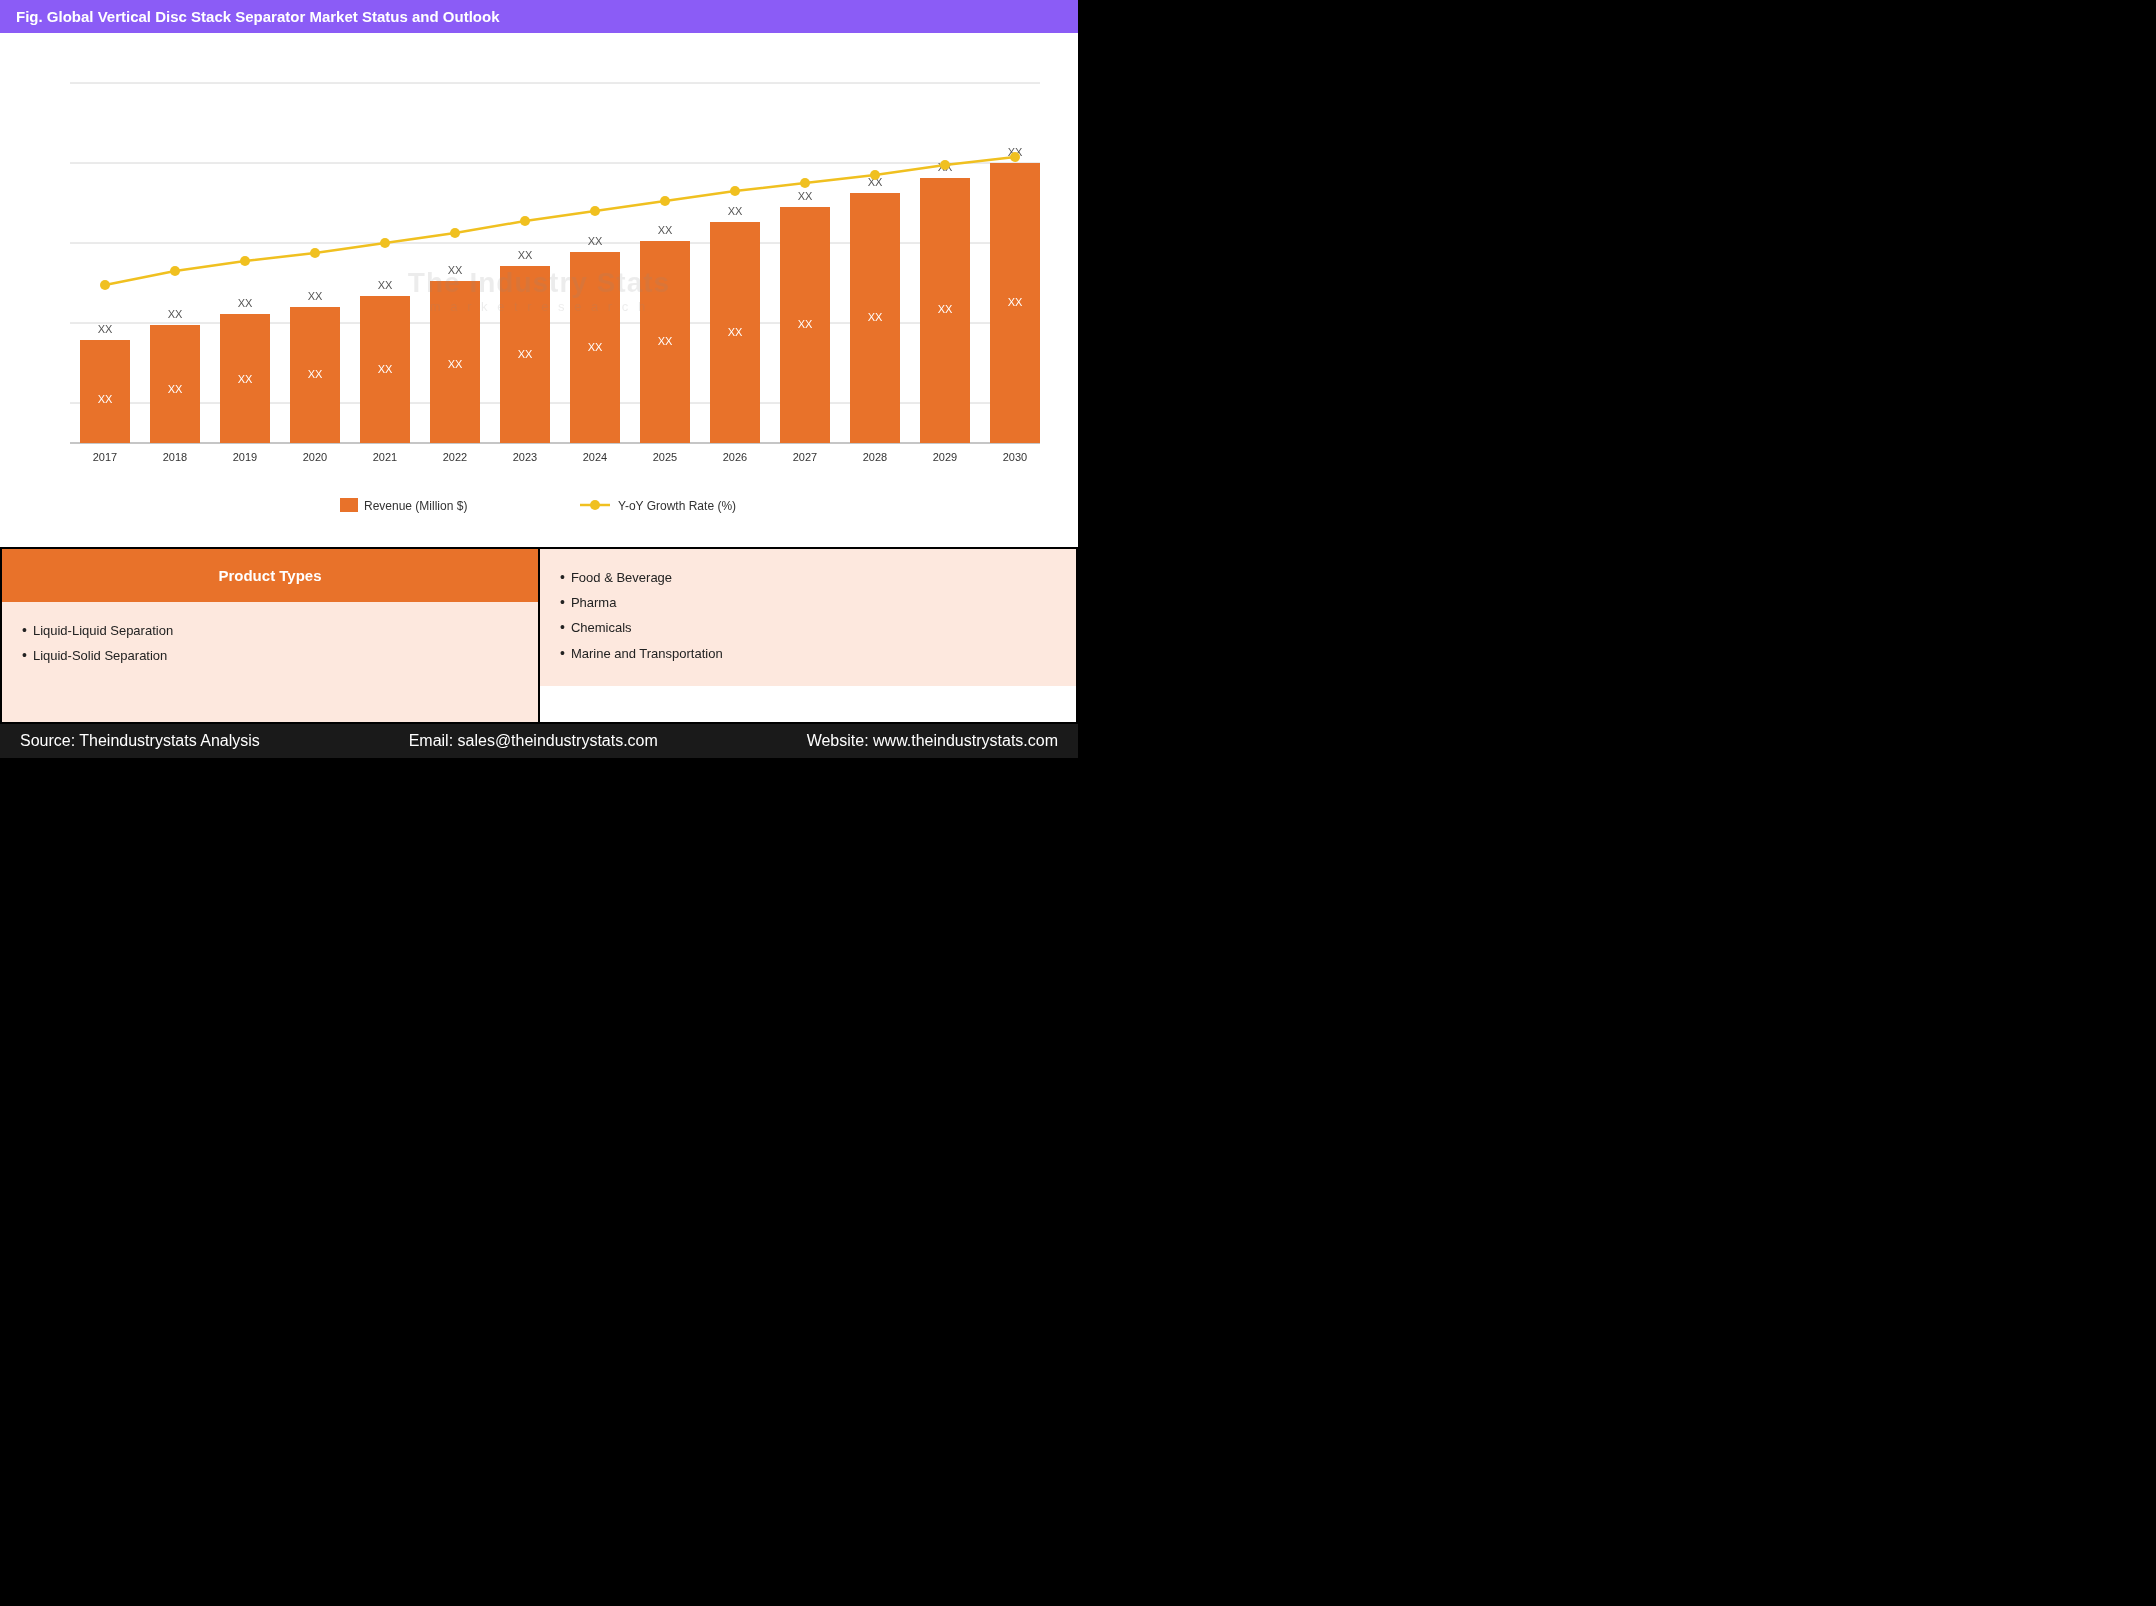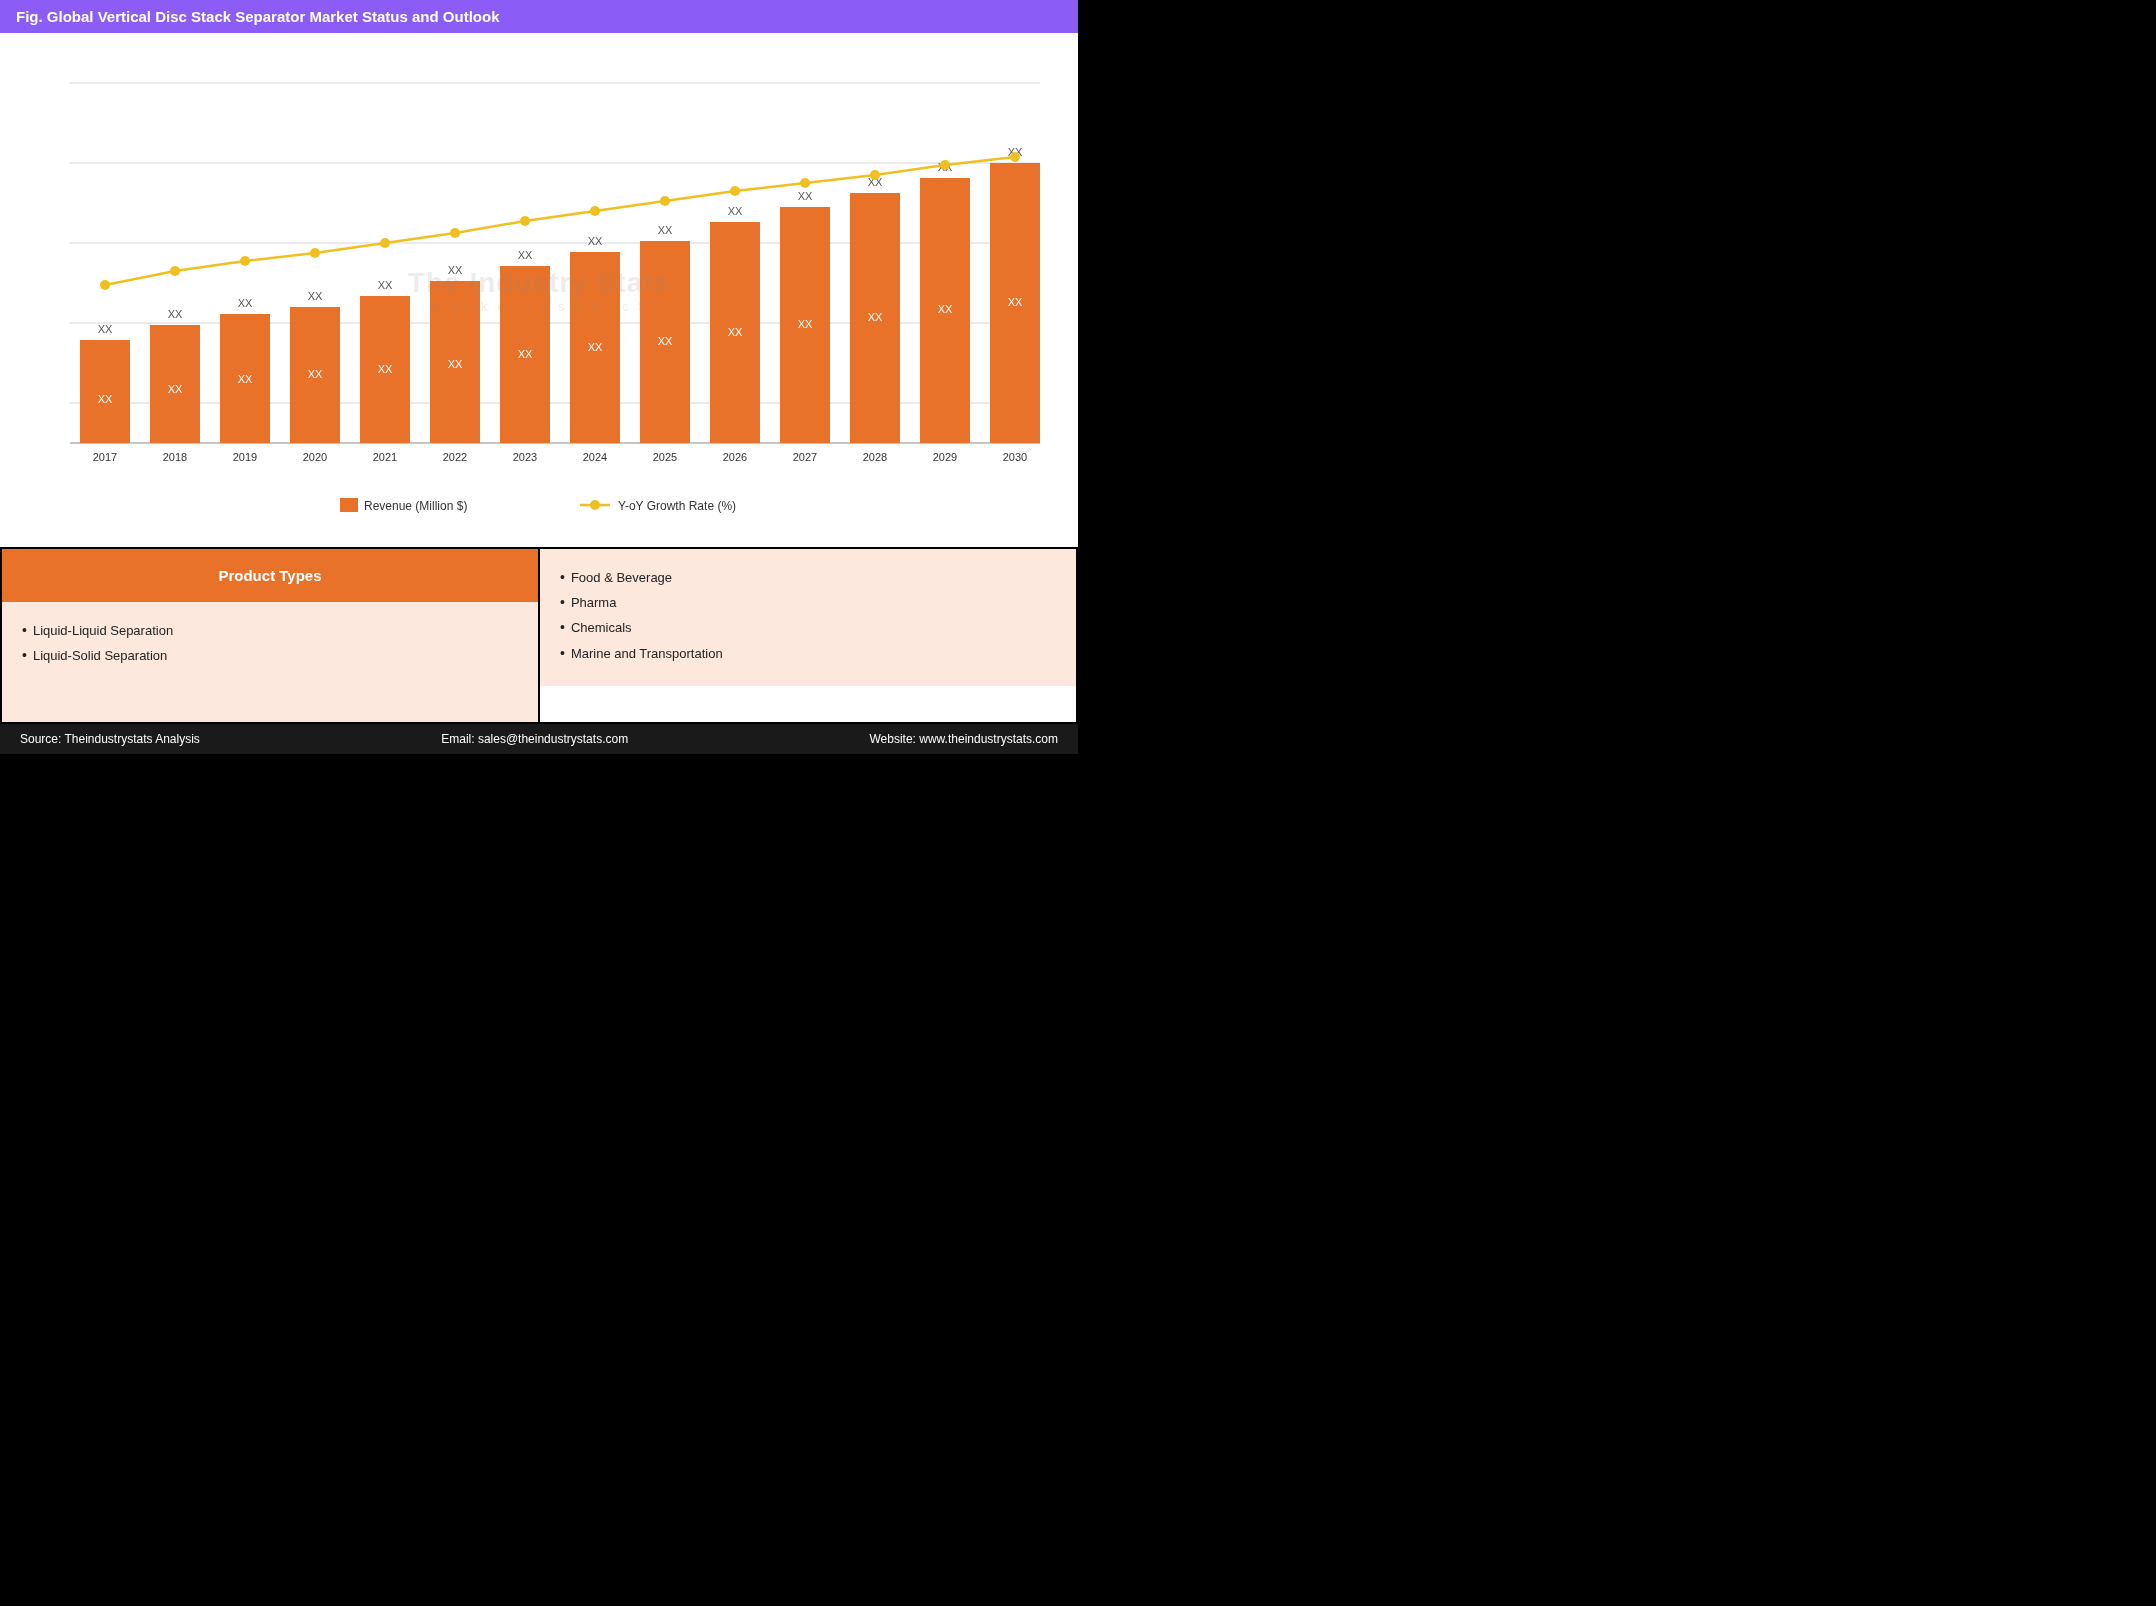--- a/index.html
+++ b/index.html
@@ -63,21 +63,21 @@
       margin-right: 6px;
       font-size: 14px;
     }
     
     .footer {
       background: #1a1a1a;
       color: #fff;
       display: flex;
       justify-content: space-between;
       padding: 8px 20px;
-      font-size: 12px;
+      font-size: 16px;
     }
     .footer span { }
     
     .watermark {
       position: absolute;
       top: 50%;
       left: 50%;
       transform: translate(-50%, -50%);
       opacity: 0.15;
       text-align: center;

